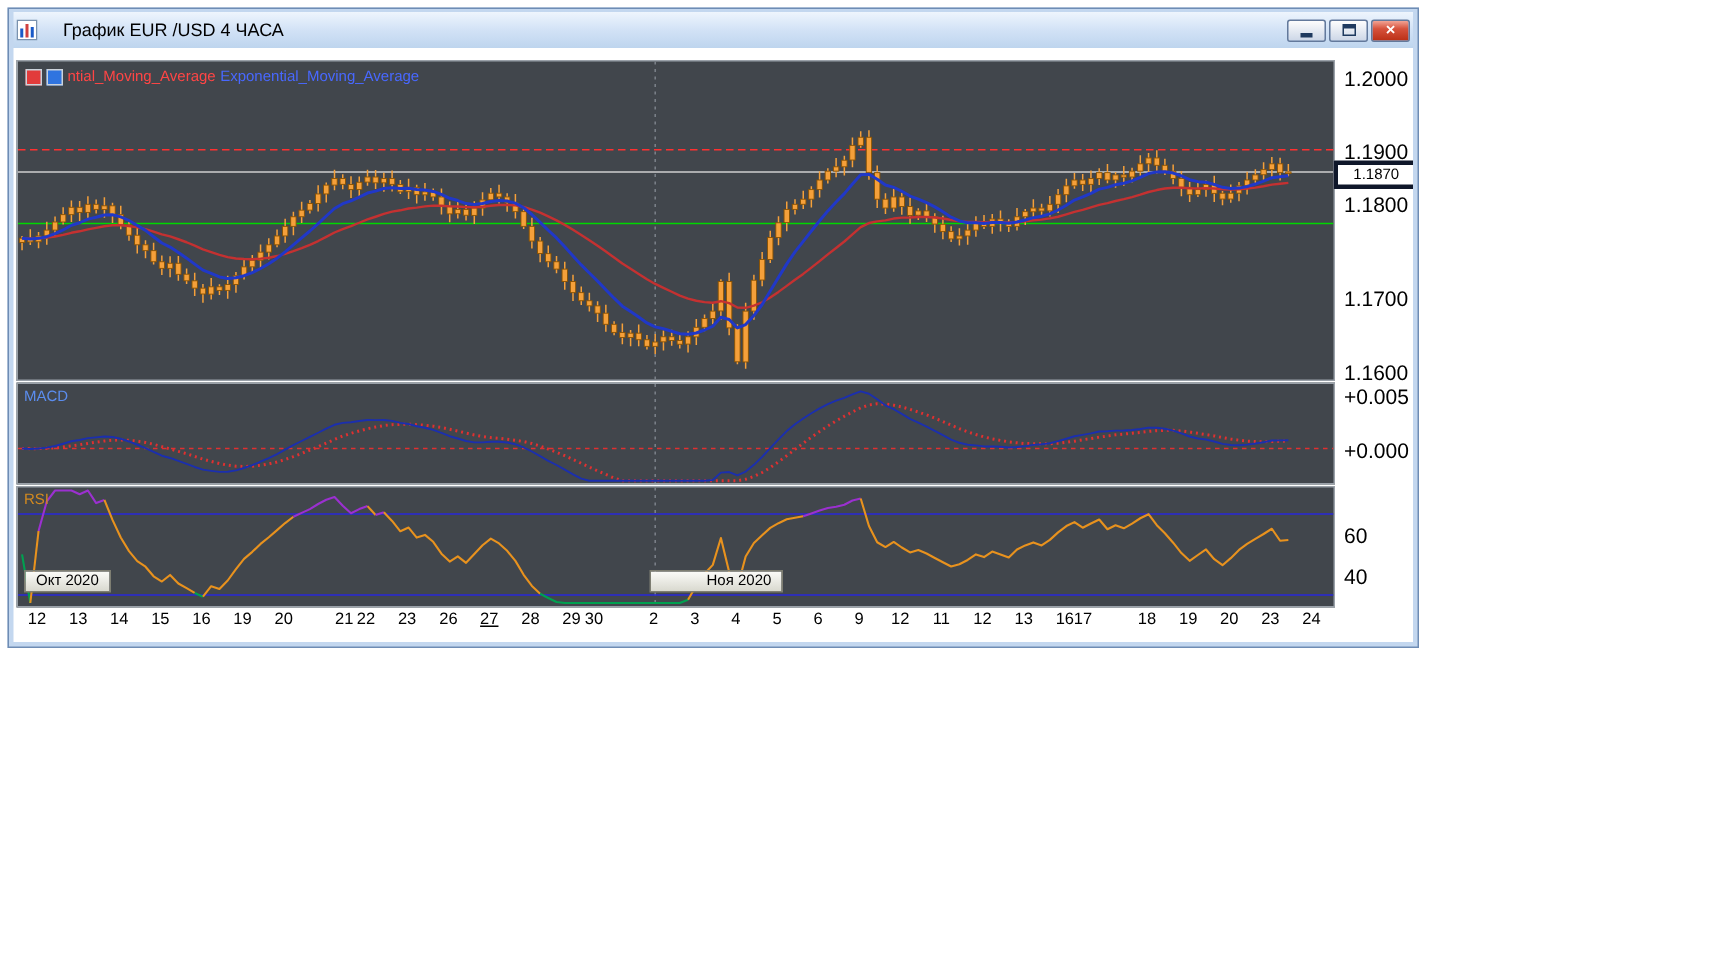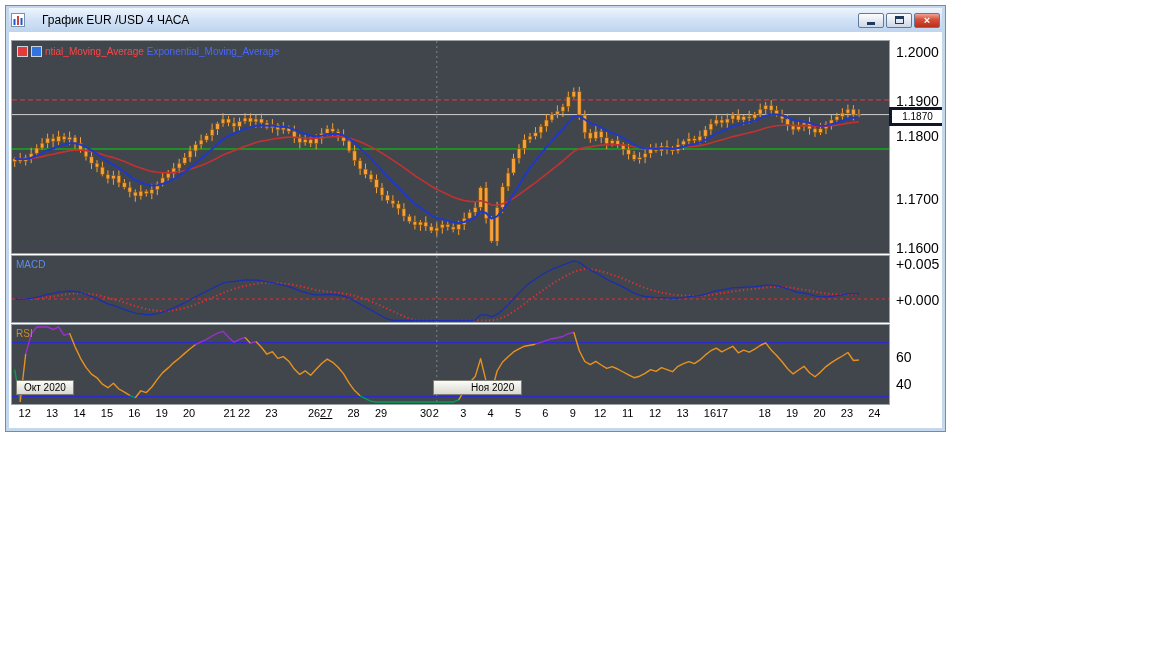--- a/index.html
+++ b/index.html
@@ -479,25 +479,25 @@
         <span class="dlabel" style="left: 13.7px;">12</span>
         <span class="dlabel" style="left: 41.1px;">13</span>
         <span class="dlabel" style="left: 68.5px;">14</span>
         <span class="dlabel" style="left: 95.9px;">15</span>
         <span class="dlabel" style="left: 123.3px;">16</span>
         <span class="dlabel" style="left: 150.7px;">19</span>
         <span class="dlabel" style="left: 178.1px;">20</span>
         <span class="dlabel" style="left: 205.5px; margin-left: 13px;">21</span>
         <span class="dlabel" style="left: 233px;">22</span>
         <span class="dlabel" style="left: 260.4px;">23</span>
-        <span class="dlabel" style="left: 303px;">26</span>
+        <span class="dlabel" style="left: 288px;">26</span>
         <span class="dlabel" style="left: 315.2px; text-decoration: underline;">27</span>
         <span class="dlabel" style="left: 342.6px;">28</span>
         <span class="dlabel" style="left: 370px;">29</span>
-        <span class="dlabel" style="left: 415px;">30</span>
+        <span class="dlabel" style="left: 385px;">30</span>
         <span class="dlabel" style="left: 424.8px;">2</span>
         <span class="dlabel" style="left: 452.2px;">3</span>
         <span class="dlabel" style="left: 479.6px;">4</span>
         <span class="dlabel" style="left: 507px;">5</span>
         <span class="dlabel" style="left: 534.4px;">6</span>
         <span class="dlabel" style="left: 561.8px;">9</span>
         <span class="dlabel" style="left: 589.2px;">12</span>
         <span class="dlabel" style="left: 616.6px;">11</span>
         <span class="dlabel" style="left: 644px;">12</span>
         <span class="dlabel" style="left: 671.5px;">13</span>

